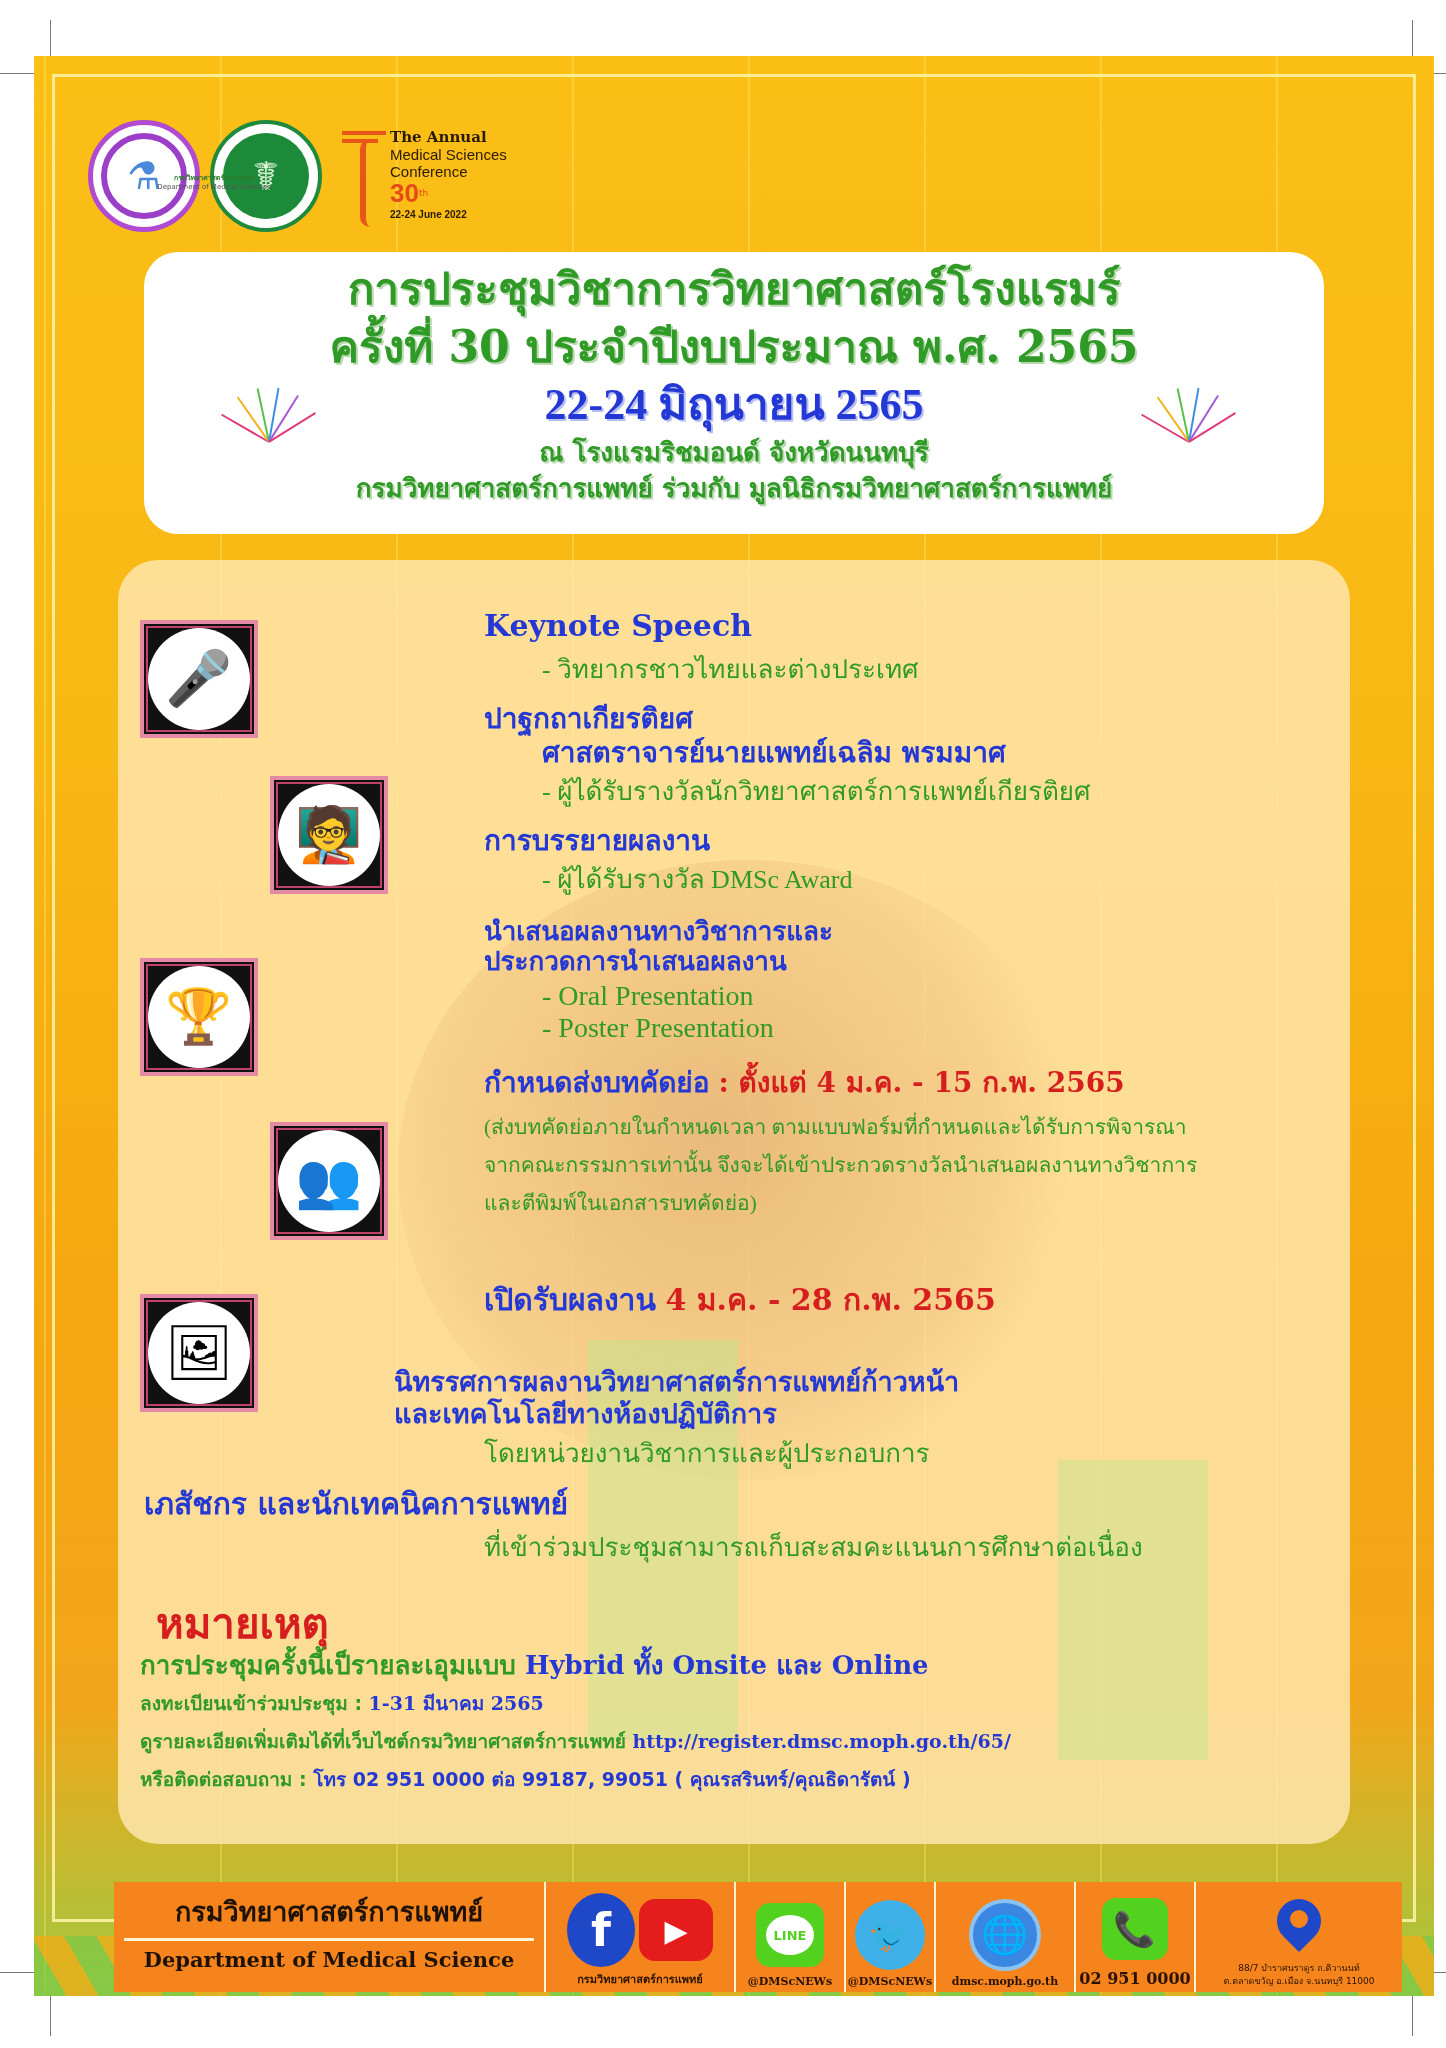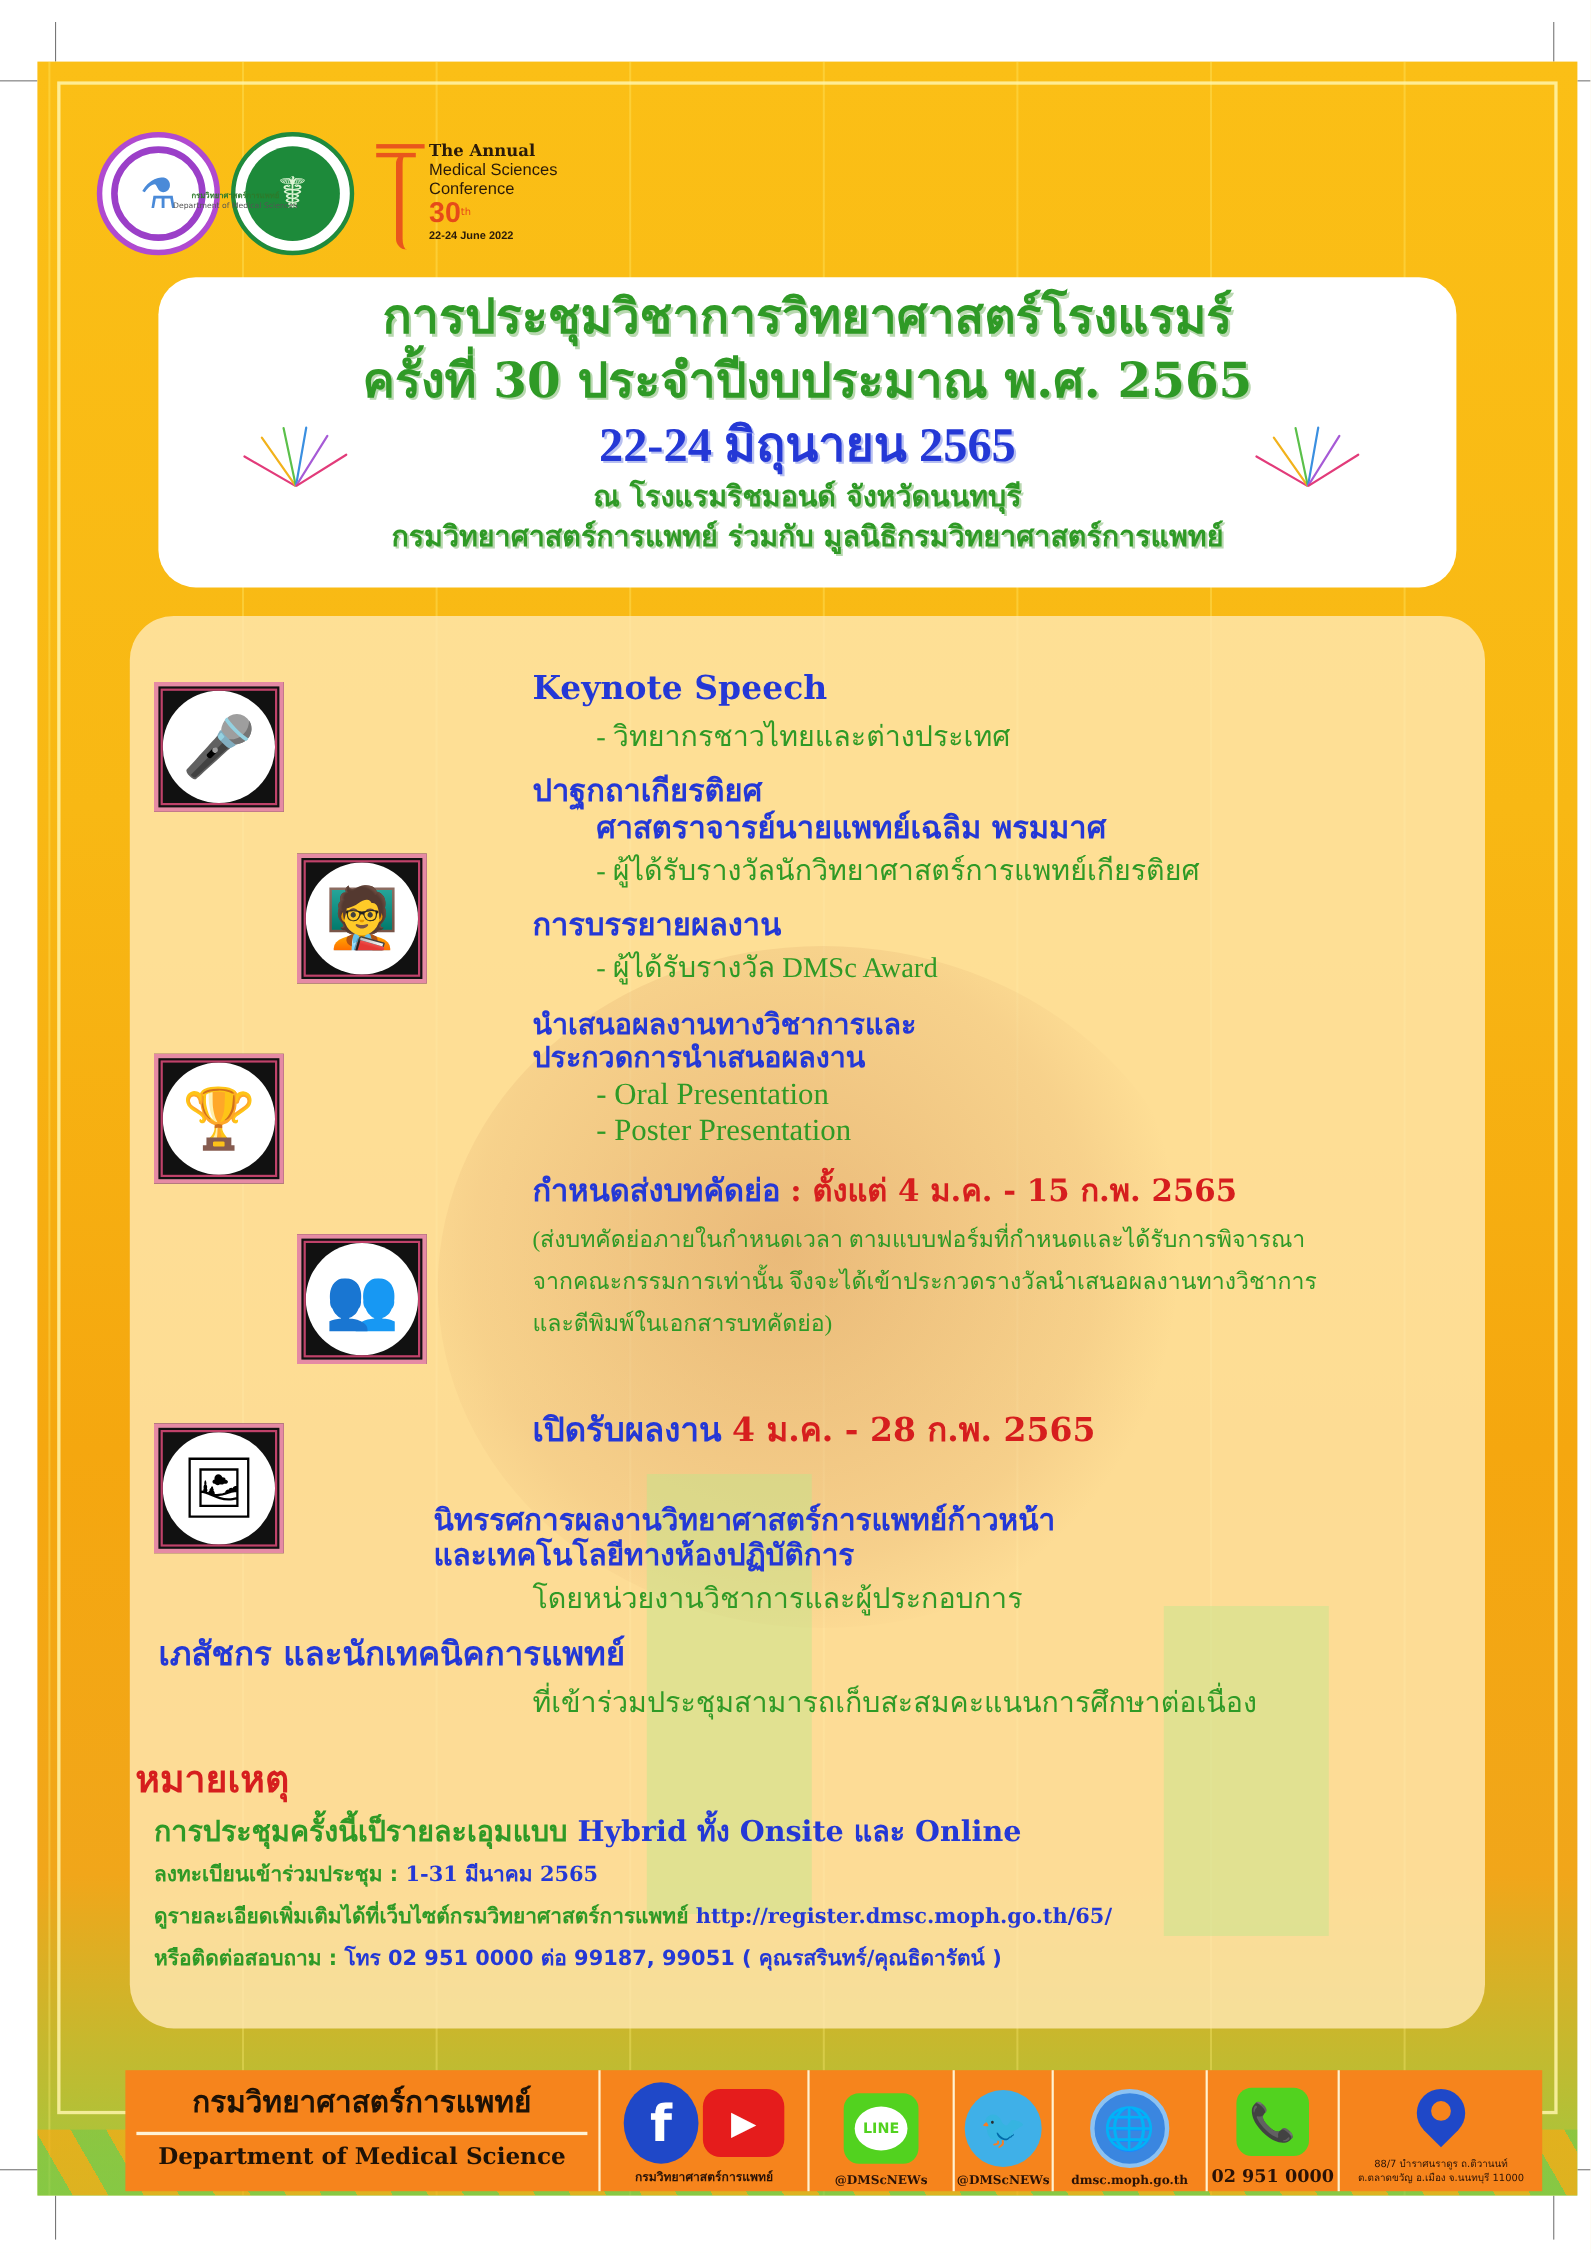--- a/index.html
+++ b/index.html
@@ -238,21 +238,21 @@
       <span class="r-text">4 ม.ค. - 28 ก.พ. 2565</span>
     </div>
 
     <div class="txt h-blue-sans" style="left:276px;top:800px;font-size:27px;">นิทรรศการผลงานวิทยาศาสตร์การแพทย์ก้าวหน้า</div>
     <div class="txt h-blue-sans" style="left:276px;top:832px;font-size:27px;">และเทคโนโลยีทางห้องปฏิบัติการ</div>
     <div class="txt g-text" style="left:366px;top:872px;font-size:26px;">โดยหน่วยงานวิชาการและผู้ประกอบการ</div>
 
     <div class="txt h-blue-sans" style="left:26px;top:920px;font-size:30px;">เภสัชกร และนักเทคนิคการแพทย์</div>
     <div class="txt g-text" style="left:366px;top:966px;font-size:26px;">ที่เข้าร่วมประชุมสามารถเก็บสะสมคะแนนการศึกษาต่อเนื่อง</div>
 
-    <div class="txt r-text" style="left:5px;top:1030px;font-size:34px;font-family:'DejaVu Sans',sans-serif;">หมายเหตุ</div>
+    <div class="txt r-text" style="left:38px;top:1030px;font-size:42px;font-family:'DejaVu Sans',sans-serif;">หมายเหตุ</div>
     <div class="txt" style="left:22px;top:1084px;font-size:26px;font-weight:bold;">
       <span style="color:#2f9a26;">การประชุมครั้งนี้เป็รายละเอุมแบบ</span>
       <span style="color:#2438d6;font-family:'DejaVu Serif',serif;">Hybrid ทั้ง Onsite และ Online</span>
     </div>
     <div class="txt" style="left:22px;top:1128px;font-size:19px;font-weight:bold;">
       <span style="color:#2f9a26;">ลงทะเบียนเข้าร่วมประชุม :</span>
       <span style="color:#2438d6;font-family:'DejaVu Serif',serif;">1-31 มีนาคม 2565</span>
     </div>
     <div class="txt" style="left:22px;top:1166px;font-size:19px;font-weight:bold;">
       <span style="color:#2f9a26;">ดูรายละเอียดเพิ่มเติมได้ที่เว็บไซต์กรมวิทยาศาสตร์การแพทย์</span>
@@ -270,21 +270,21 @@
       <div class="dept-rule"></div>
       <div class="dept-en">Department of Medical Science</div>
     </div>
     <div class="f-cell" style="width:190px;">
       <div class="f-icons">
         <div class="ic fb">f</div>
         <div class="ic yt">▶</div>
       </div>
       <div class="f-label">กรมวิทยาศาสตร์การแพทย์</div>
     </div>
-    <div class="f-cell" style="width:132px;">
+    <div class="f-cell" style="width:110px;">
       <div class="f-icons">
         <div class="ic line">
             <div class="bubble">LINE</div>
           </div>
       </div>
       <div class="f-label">@DMScNEWs</div>
     </div>
     <div class="f-cell" style="width:90px;">
       <div class="f-icons">
         <div class="ic tw">🐦</div>

